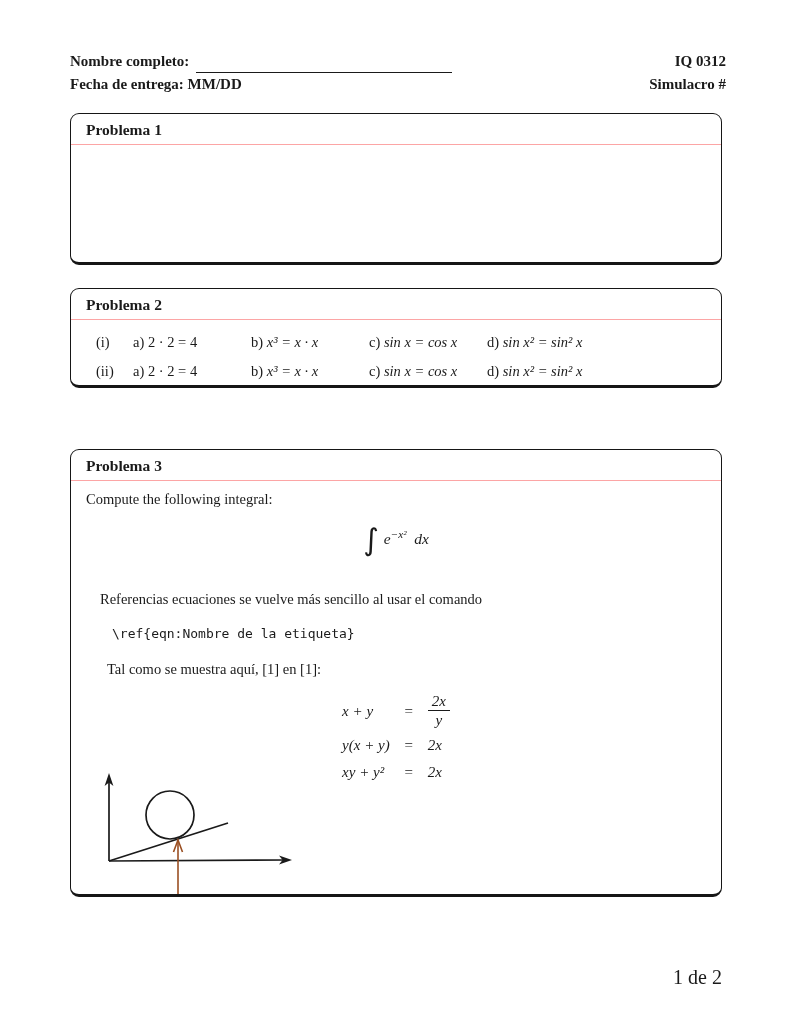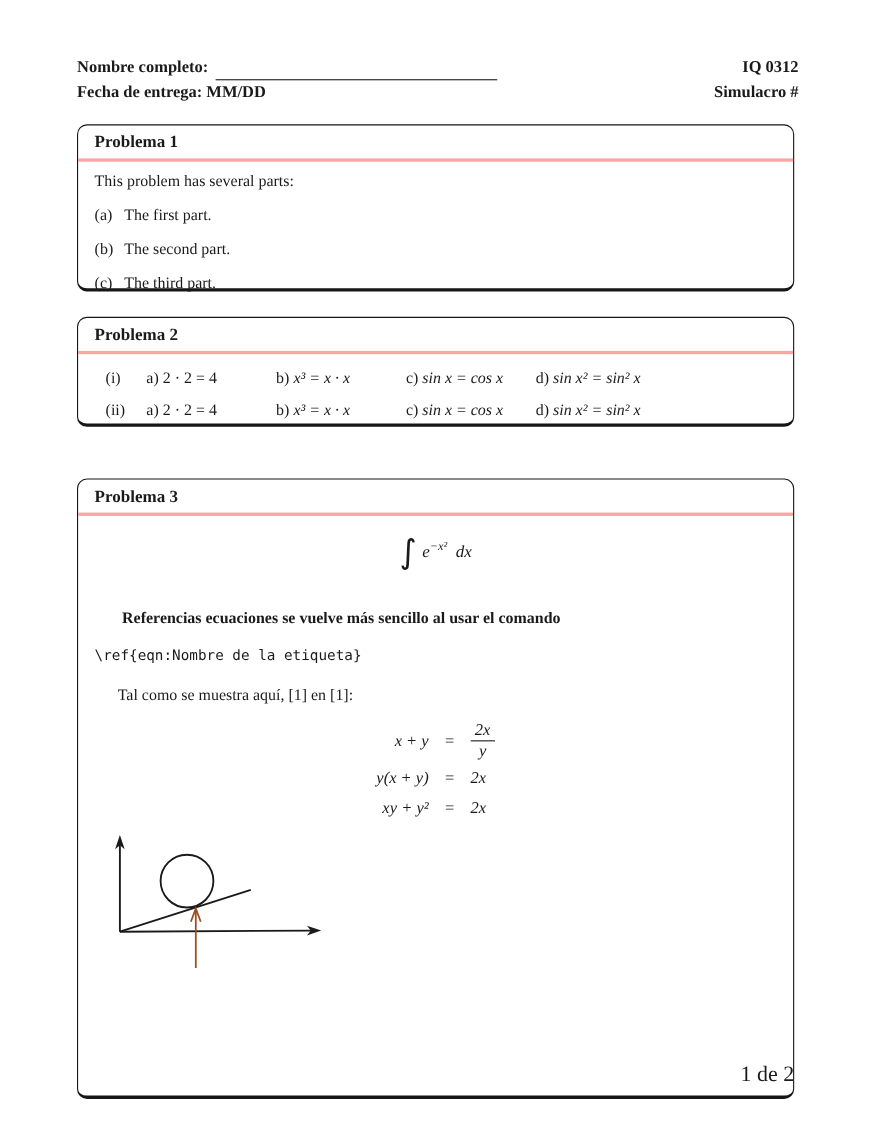--- a/index.html
+++ b/index.html
@@ -13,44 +13,44 @@
     justify-content:space-between;font-weight:bold;font-size:15px;line-height:23px;}
   .header-left{width:440px;}
   .name-row{display:flex;align-items:flex-end;}
   .name-blank{flex:0 0 256px;border-bottom:1.4px solid #1a1a1a;height:18px;margin-left:7px;}
   .header-right{text-align:right;}
   
   .problem-box{position:absolute;left:70px;width:652px;box-sizing:border-box;
     border:1.6px solid #161616;border-bottom-width:3px;border-radius:9px;background:#fff;}
   #box1{top:113px;height:152px;}
   #box2{top:288px;height:100px;}
-  #box3{top:435px;height:564px;overflow:hidden;}
+  #box3{top:449px;height:448px;overflow:hidden;}
   .problem-title{font-weight:bold;font-size:15.5px;padding:5px 15px 4px;line-height:21px;
-    border-bottom:3px solid #fca5a5;}
+    border-bottom:1px solid #fca5a5;}
   .problem-body{padding:4px 15px 0;font-size:14.5px;line-height:22px;}
   
   .intro-line{margin-top:3px;}
   .part{display:flex;margin-top:9px;}
   .part-label{width:27px;flex:0 0 27px;}
   
   .opt-row{display:flex;margin-top:7px;}
   .row-label{flex:0 0 37px;padding-left:10px;box-sizing:content-box;width:27px;}
   .opt{width:118px;flex:0 0 118px;white-space:nowrap;}
   .opt .math{font-style:italic;}
   .opt .upright{font-style:normal;}
   
   .integral-line{text-align:center;margin-top:4px;height:44px;line-height:40px;font-size:15.5px;}
   .int-sign{font-family:"DejaVu Sans", sans-serif;font-size:30px;vertical-align:-6px;margin-right:5px;font-weight:normal;}
   .math{font-style:italic;}
-  .p-indent{margin:30px 0 0 25px;font-weight:bold;}
-  .code-line{font-family:"DejaVu Sans Mono", monospace;font-size:13px;margin-top:13px;font-style:normal;}
+  .p-indent{margin:30px 0 0 14px;}
+  .code-line{font-family:"DejaVu Sans Mono", monospace;font-size:13px;margin-top:13px;font-style:normal;margin-left:26px;}
   .p-indent2{margin:13px 0 0 21px;}
   .eqs{display:grid;grid-template-columns:auto 16px auto;column-gap:11px;row-gap:5px;
     width:max-content;margin:12px auto 0;font-size:15px;align-items:center;}
-  .eq-lhs{text-align:right;font-style:italic;}
+  .eq-lhs{text-align:left;font-style:italic;}
   .eq-rel{text-align:center;font-style:normal;}
   .eq-rhs{text-align:left;font-style:italic;}
   .frac{display:inline-block;text-align:center;vertical-align:middle;line-height:18px;}
   .frac .num{display:block;padding:0 4px;}
   .frac .den{display:block;border-top:1.1px solid #1a1a1a;padding:0 4px;}
   .figure-wrap{position:absolute;left:21px;top:316px;}
   
   .footer{position:absolute;top:966px;right:72px;font-size:20px;}
   sup{font-size:0.72em;text-align:center;}
 </style>
@@ -66,35 +66,20 @@
     <div>Fecha de entrega: MM/DD</div>
   </div>
   <div class="header-right">
     <div>IQ 0312</div>
     <div>Simulacro #</div>
   </div>
 </div>
 
 <div class="problem-box" id="box1">
   <div class="problem-title">Problema 1</div>
-  <div class="problem-body">
-    <div class="intro-line">This problem has several parts:</div>
-    <div class="part">
-      <span class="part-label">(a)</span>
-      <span>The first part.</span>
-    </div>
-    <div class="part">
-      <span class="part-label">(b)</span>
-      <span>The second part.</span>
-    </div>
-    <div class="part">
-      <span class="part-label">(c)</span>
-      <span>The third part.</span>
-    </div>
-  </div>
 </div>
 
 <div class="problem-box" id="box2">
   <div class="problem-title">Problema 2</div>
   <div class="problem-body">
 
     <div class="opt-row">
       <span class="row-label">(i)</span>
       <span class="opt"><span>a)</span> <span class="math upright">2 · 2 = 4</span></span>
       <span class="opt"><span>b)</span> <span class="math">x³ = x · x</span></span>
@@ -108,20 +93,21 @@
       <span class="opt"><span>b)</span> <span class="math">x³ = x · x</span></span>
       <span class="opt"><span>c)</span> <span class="math">sin x = cos x</span></span>
       <span class="opt"><span>d)</span> <span class="math">sin x² = sin² x</span></span>
     </div>
   </div>
 </div>
 
 <div class="problem-box" id="box3">
   <div class="problem-title">Problema 3</div>
   <div class="problem-body">
+    <div class="intro-line">Compute the following integral:</div>
 
     <div class="integral-line">
       <span class="int-sign">∫</span><span class="math">e</span><sup class="math">−x²</sup>&nbsp;&nbsp;<span class="math">dx</span>
     </div>
 
     <div class="p-indent">Referencias ecuaciones se vuelve más sencillo al usar el comando</div>
     <div class="code-line">\ref{eqn:Nombre de la etiqueta}</div>
     <div class="p-indent2">Tal como se muestra aquí, [1] en [1]:</div>
 
     <div class="eqs">

